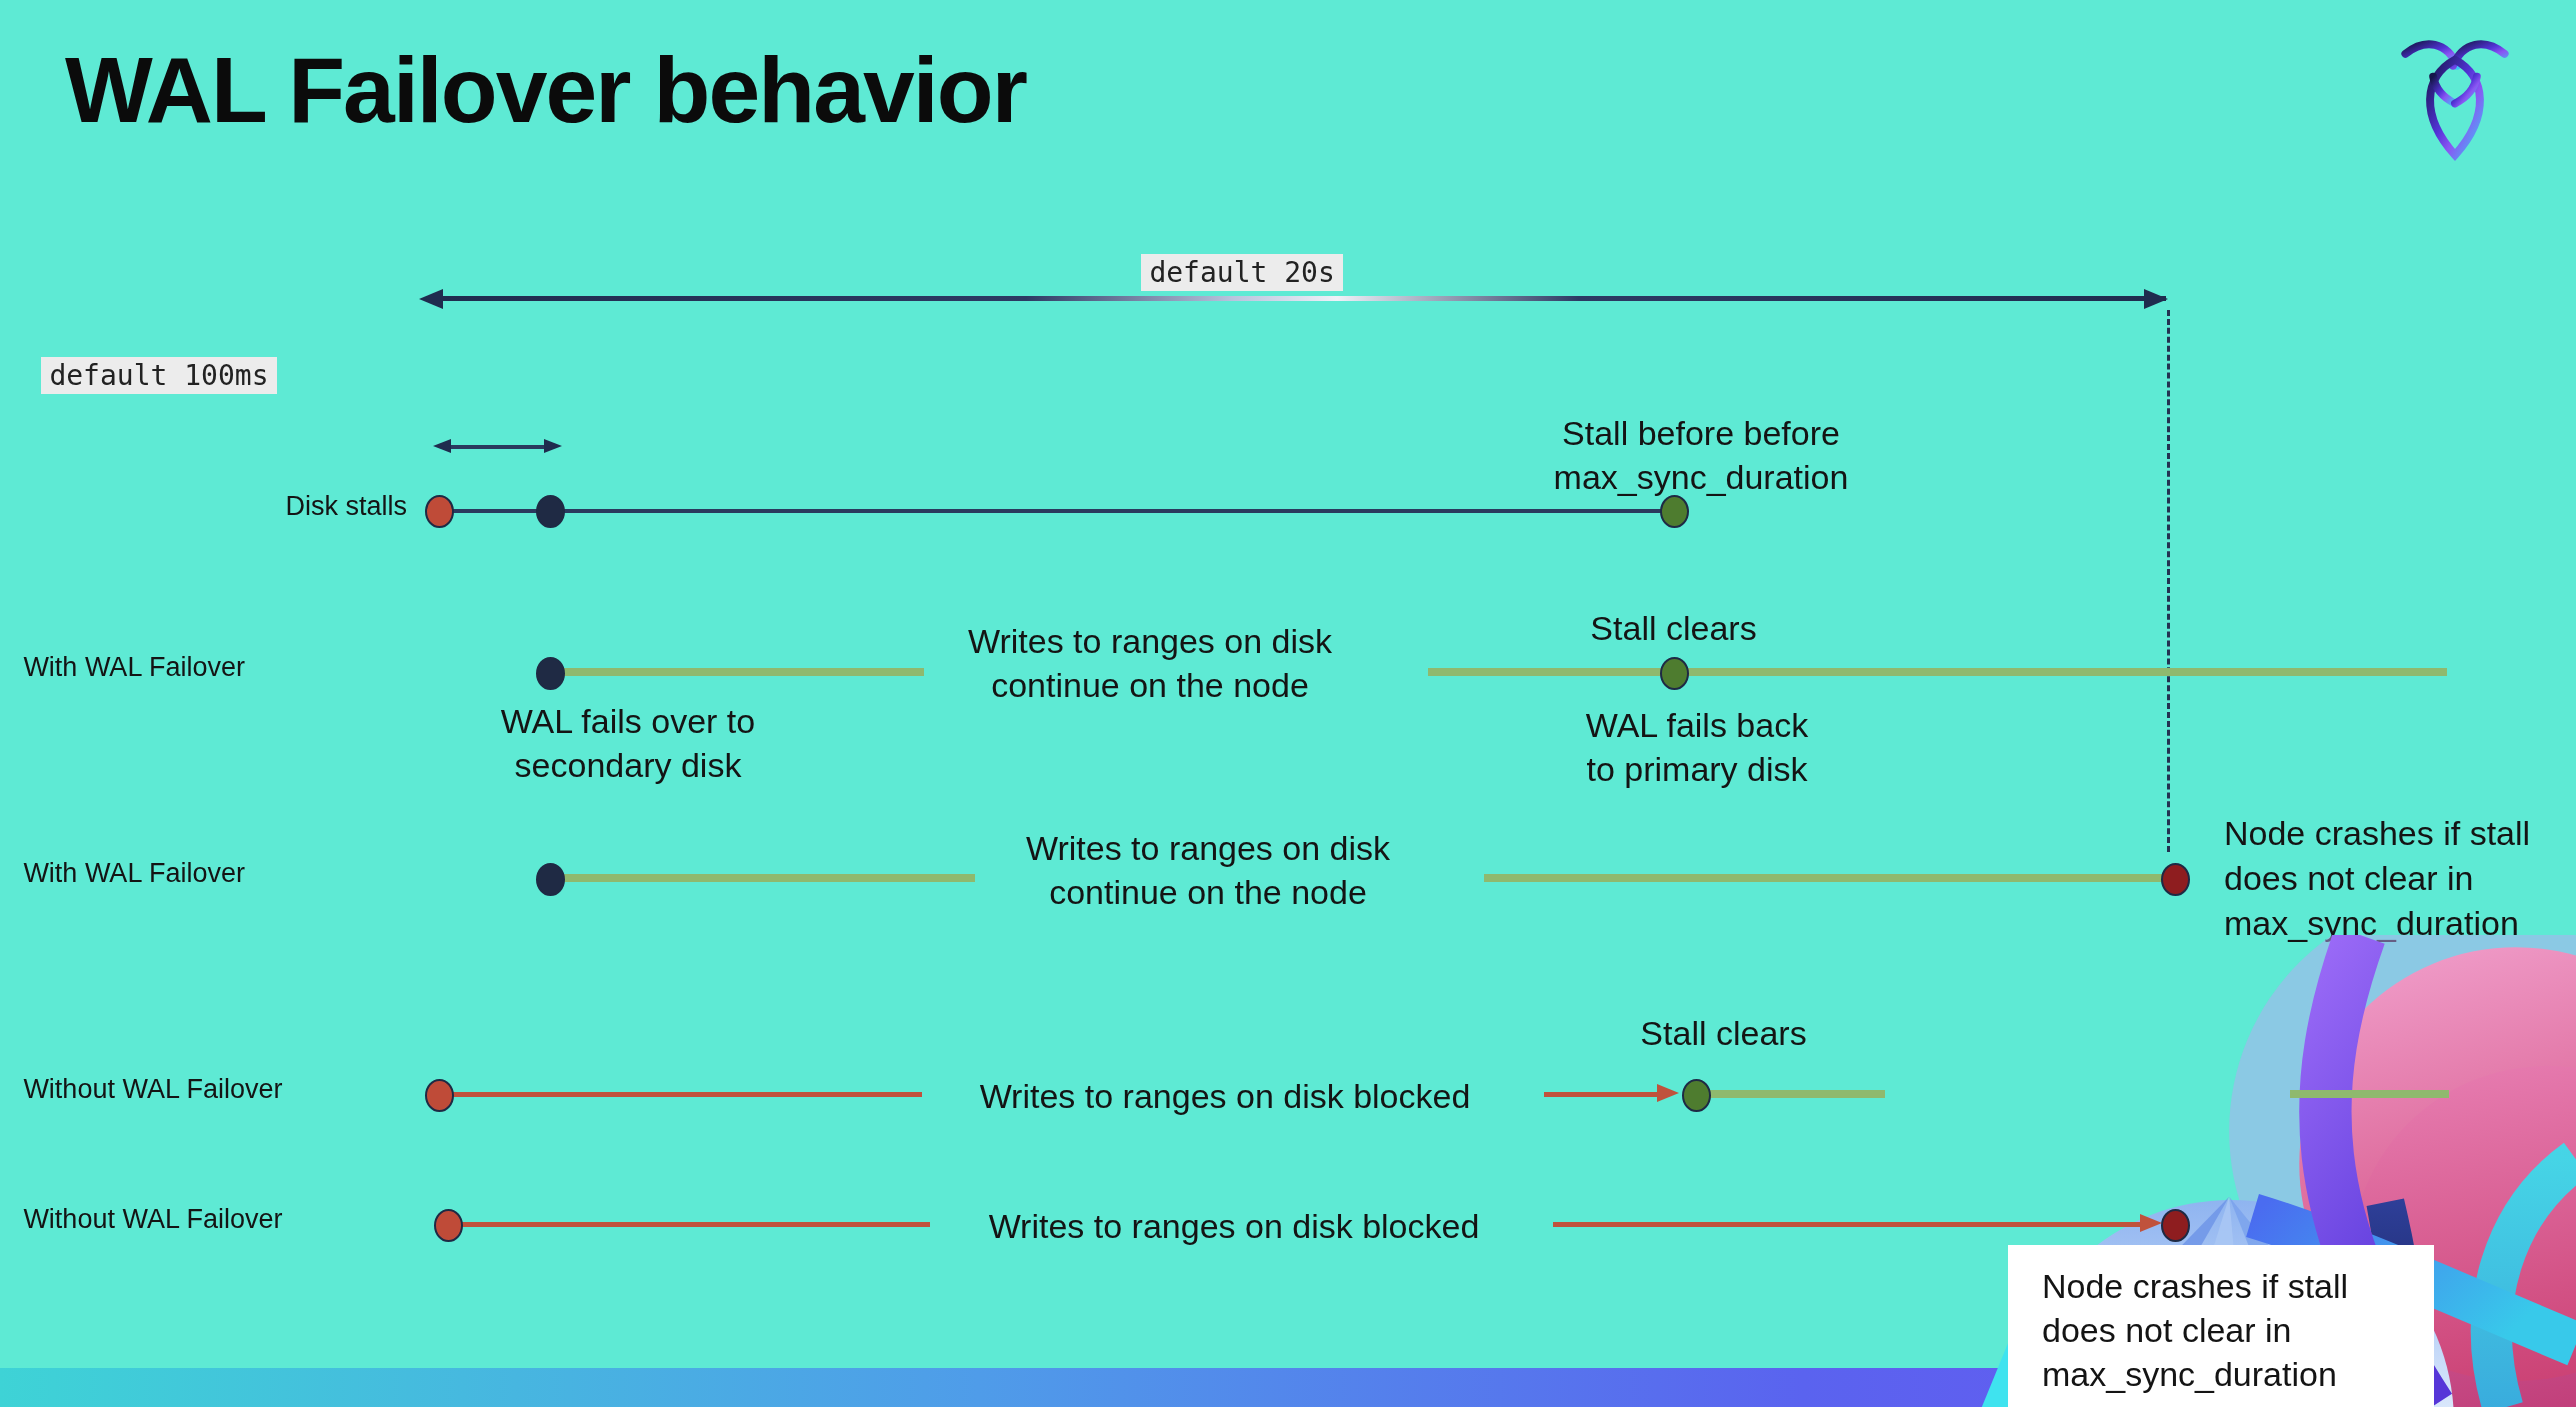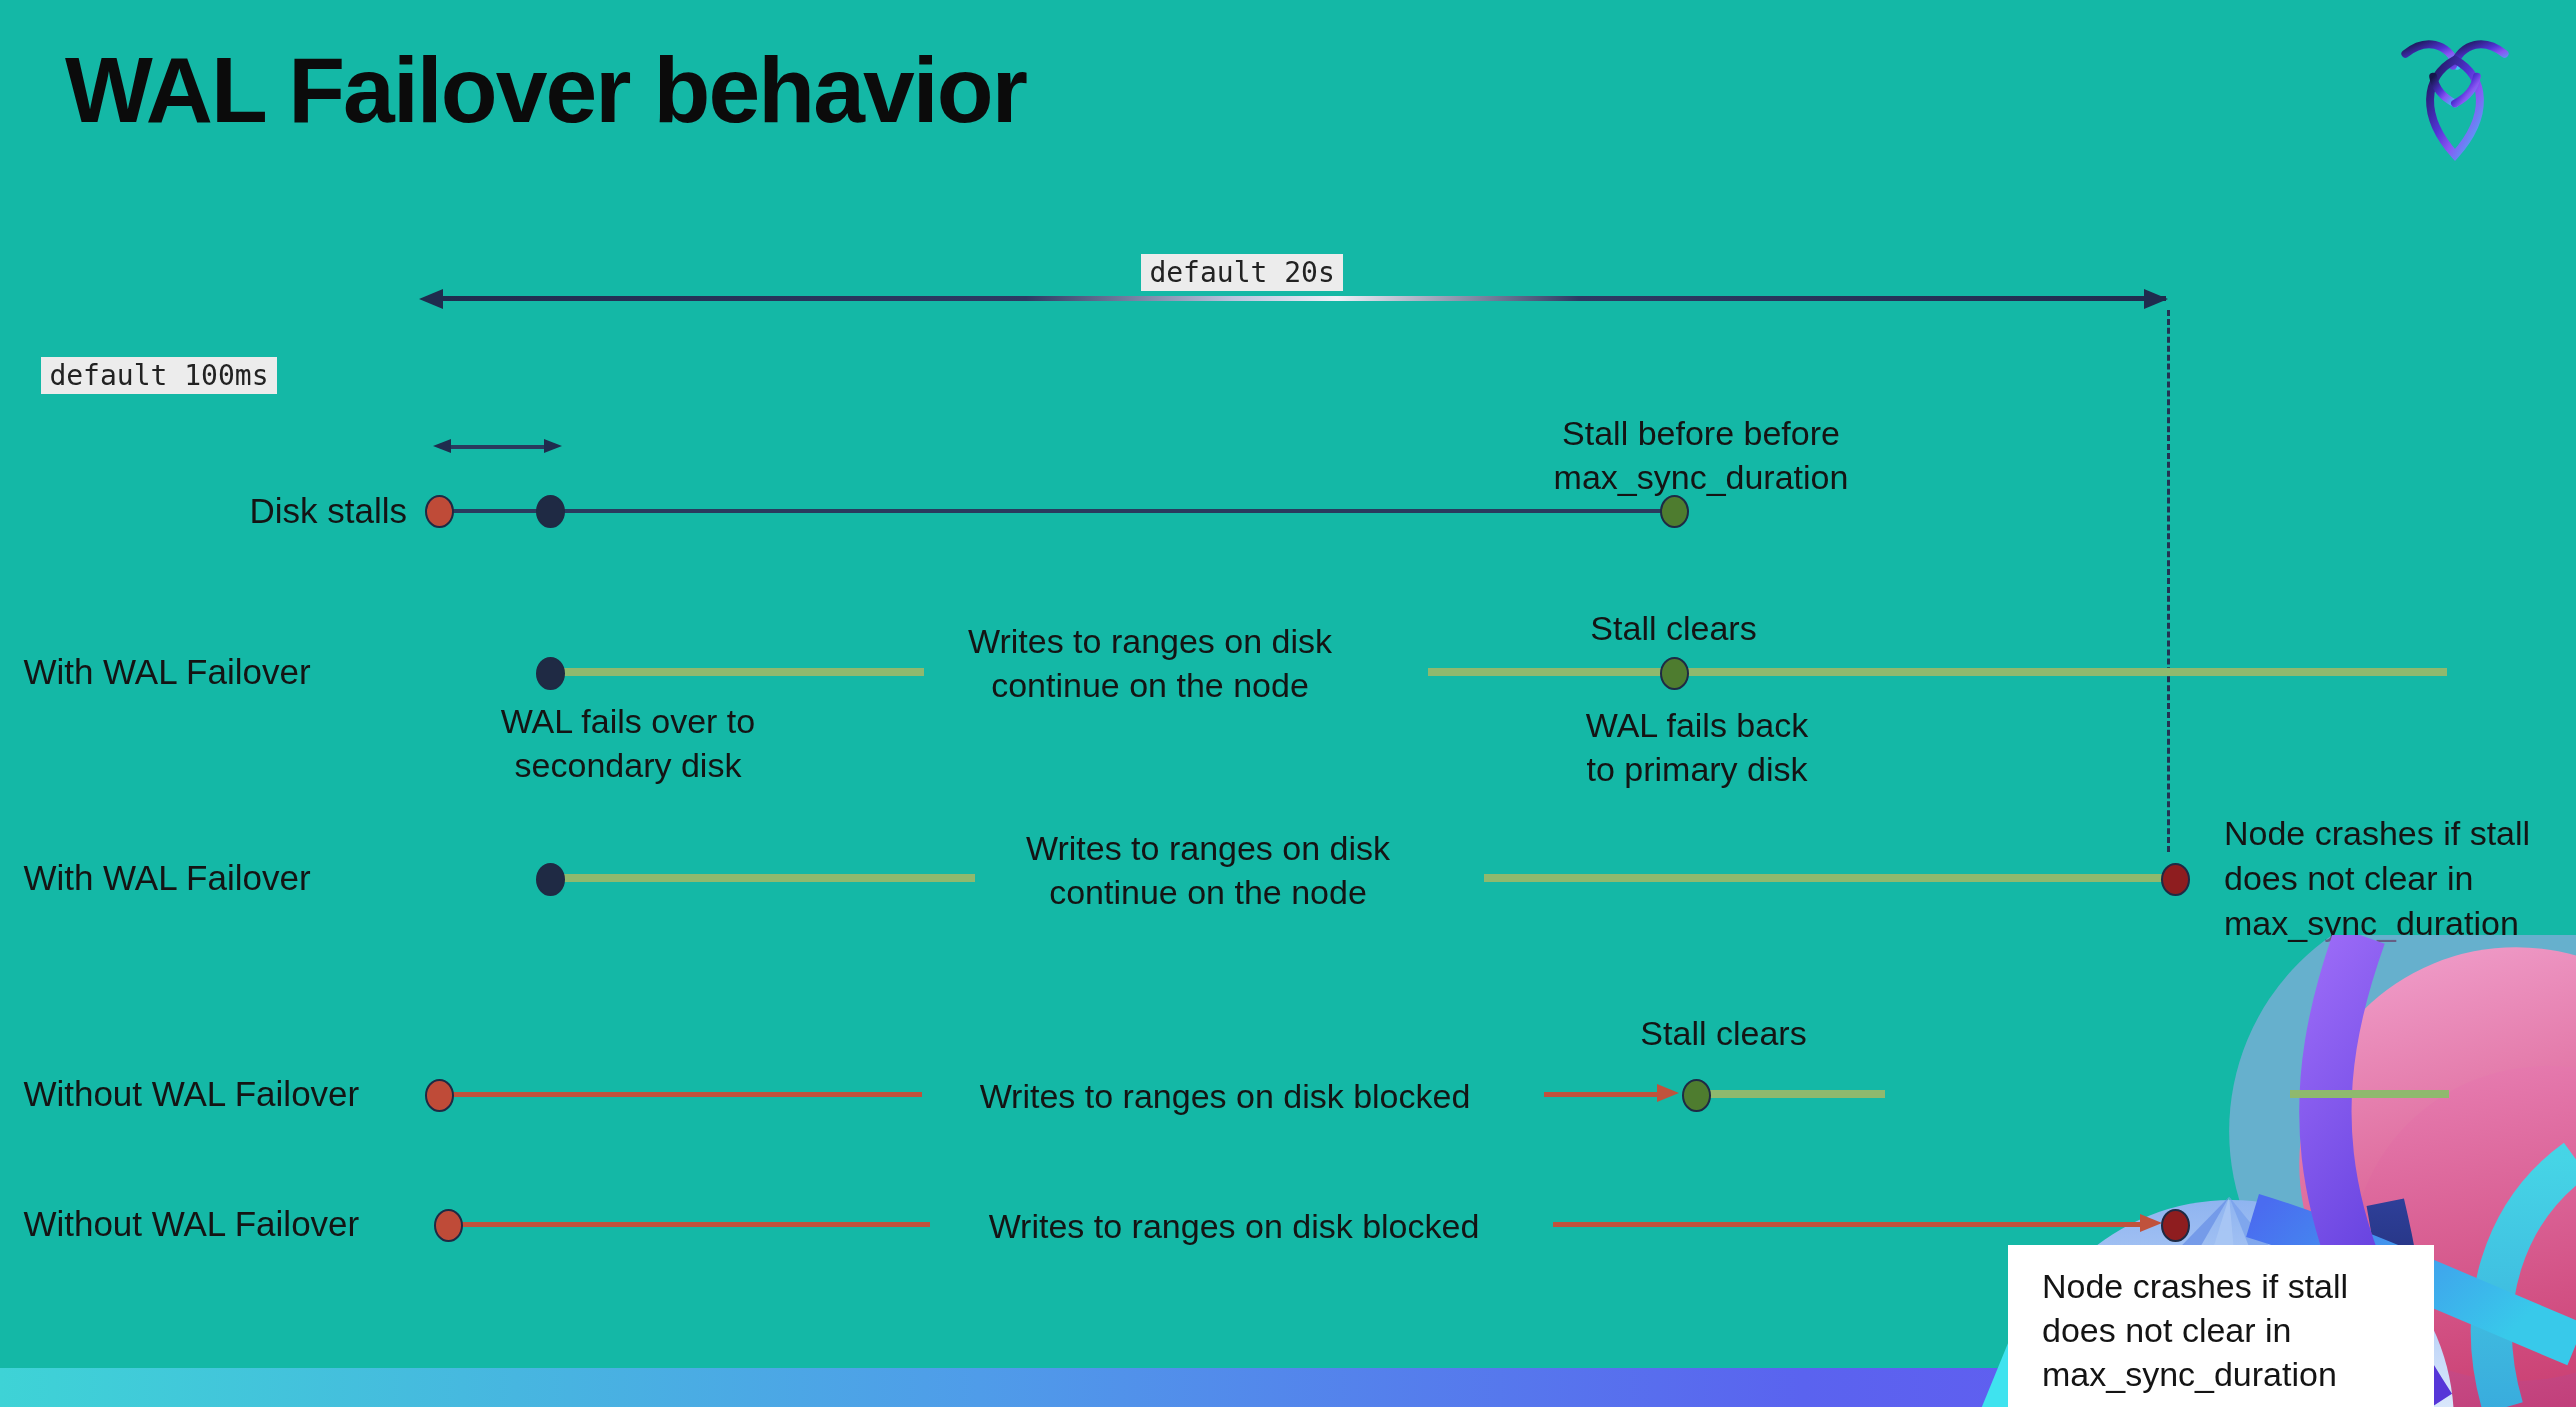--- a/index.html
+++ b/index.html
@@ -1,22 +1,22 @@
 <!DOCTYPE html>
 <html style="font-size:15px"><head>
 <meta charset="utf-8">
 <style>
   html,body{margin:0;padding:0;background:#ffffff;}
-  .stage{position:relative;width:2576px;height:1408px;overflow:hidden;background:#14b8a6;
+  .stage{position:relative;width:2576px;height:1408px;overflow:hidden;background:#5eead4;
          font-family:"Liberation Sans",sans-serif;color:#111111;}
 
   
   .title{position:absolute;left:65px;top:37px;font-size:93px;font-weight:800;
          letter-spacing:-1.9px;color:#0b0b0b;}
-  .rowlabel{position:absolute;font-size:35px;color:#141414;white-space:nowrap;}
+  .rowlabel{position:absolute;font-size:27px;color:#141414;white-space:nowrap;}
   .note{position:absolute;font-size:34px;line-height:44px;color:#141414;
         text-align:center;white-space:pre-line;}
   .note.left{text-align:left;}
   .code{position:absolute;font-family:"DejaVu Sans Mono","Liberation Mono",monospace;
         font-size:28px;line-height:28px;color:#222;background:#ececec;padding:4.7px 8.4px;white-space:nowrap;}
 
   
   .hline{position:absolute;z-index:3;}
   .hline.navy{height:3.7px;background:#2a3a5e;}
   .hline.green{height:7.5px;background:#8fb96e;z-index:3;}

